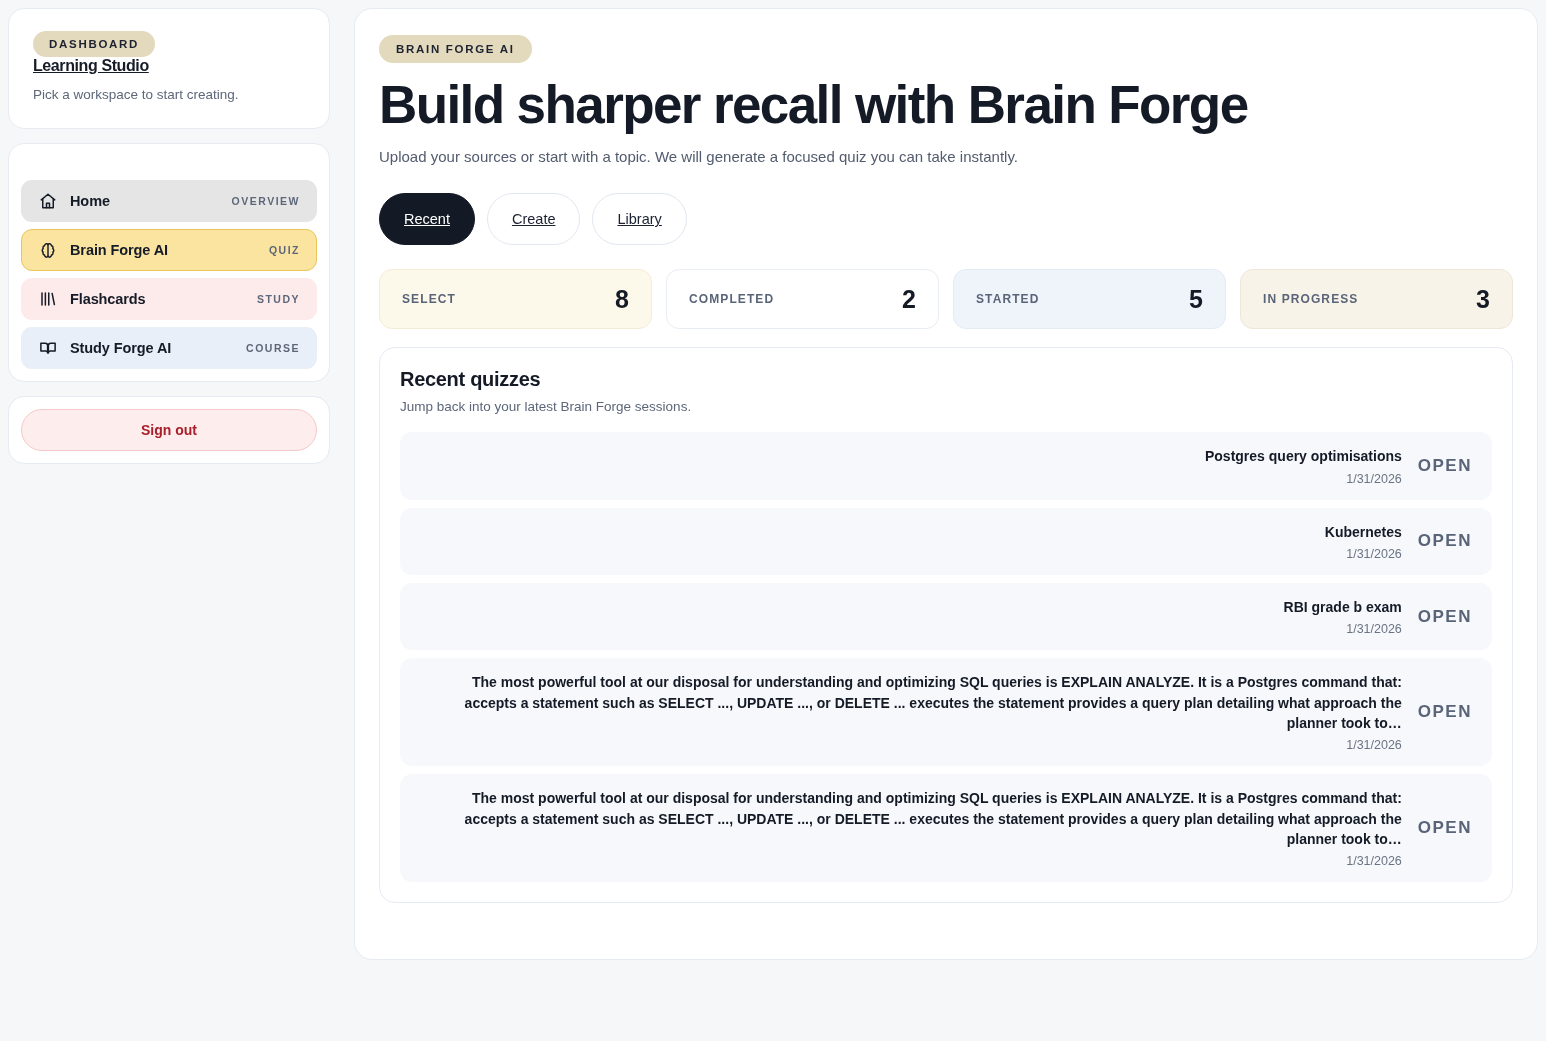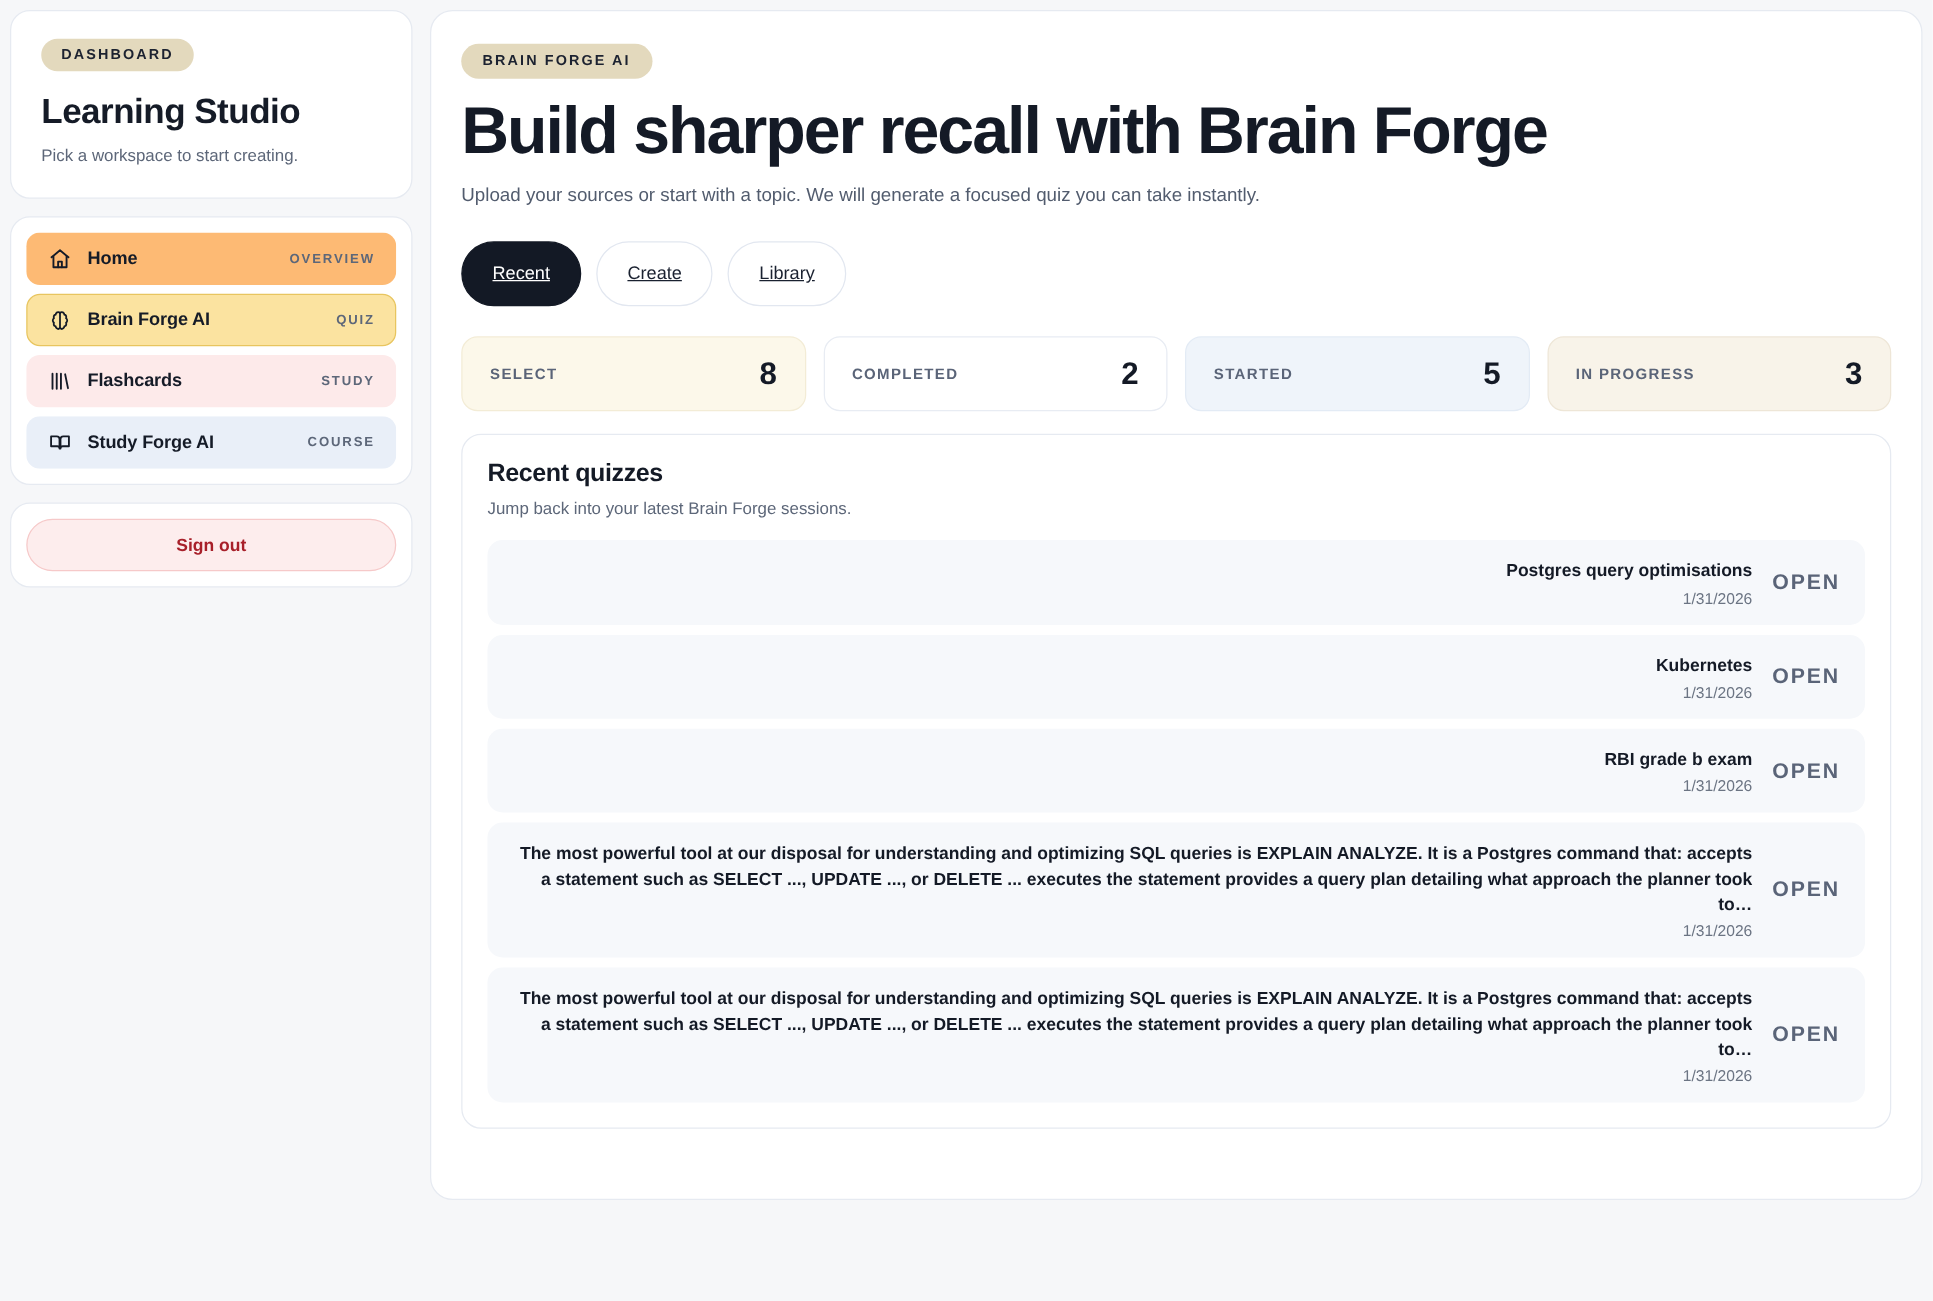--- a/index.html
+++ b/index.html
@@ -10,21 +10,21 @@
     background: #f6f7f9;
     font-family: "Liberation Sans", sans-serif;
     -webkit-font-smoothing: antialiased;
   }
 
   .app {
     display: flex;
     width: 1546px;
     height: 1041px;
     padding: 8px;
-    gap: 14px;
+    gap: 24px;
   }
 
   
   .sidebar {
     width: 322px;
     flex: 0 0 322px;
     display: flex;
     flex-direction: column;
     gap: 14px;
   }
@@ -44,25 +44,25 @@
     background: #e3d9bd;
     color: #1c2230;
     font-size: 11.5px;
     font-weight: 700;
     letter-spacing: 1.7px;
     padding: 7px 16px;
     border-radius: 999px;
   }
 
   .brand-title {
-    font-size: 28px;
+    font-size: 16px;
     font-weight: 700;
     color: #151b27;
     letter-spacing: -0.4px;
-    margin-top: 16px;
+    text-decoration: underline;
   }
 
   .brand-sub {
     font-size: 13.5px;
     color: #5d6779;
     margin-top: 12px;
   }
 
   .nav-card {
     padding: 12px;
@@ -100,21 +100,21 @@
   }
 
   .nav-item .nav-tag {
     margin-left: auto;
     font-size: 10.5px;
     font-weight: 600;
     letter-spacing: 1.5px;
     color: #5d6779;
   }
 
-  .nav-home    { background: #fdba74; }
+  .nav-home    { background: #e5e5e5; margin-top: 24px; }
   .nav-active  { background: #fbe3a0; border-color: #e8c55f; }
   .nav-flash   { background: #fdeaea; }
   .nav-course  { background: #e9eff8; }
 
   .signout-card { padding: 12px; }
 
   .signout-btn {
     width: 100%;
     height: 42px;
     border-radius: 999px;

